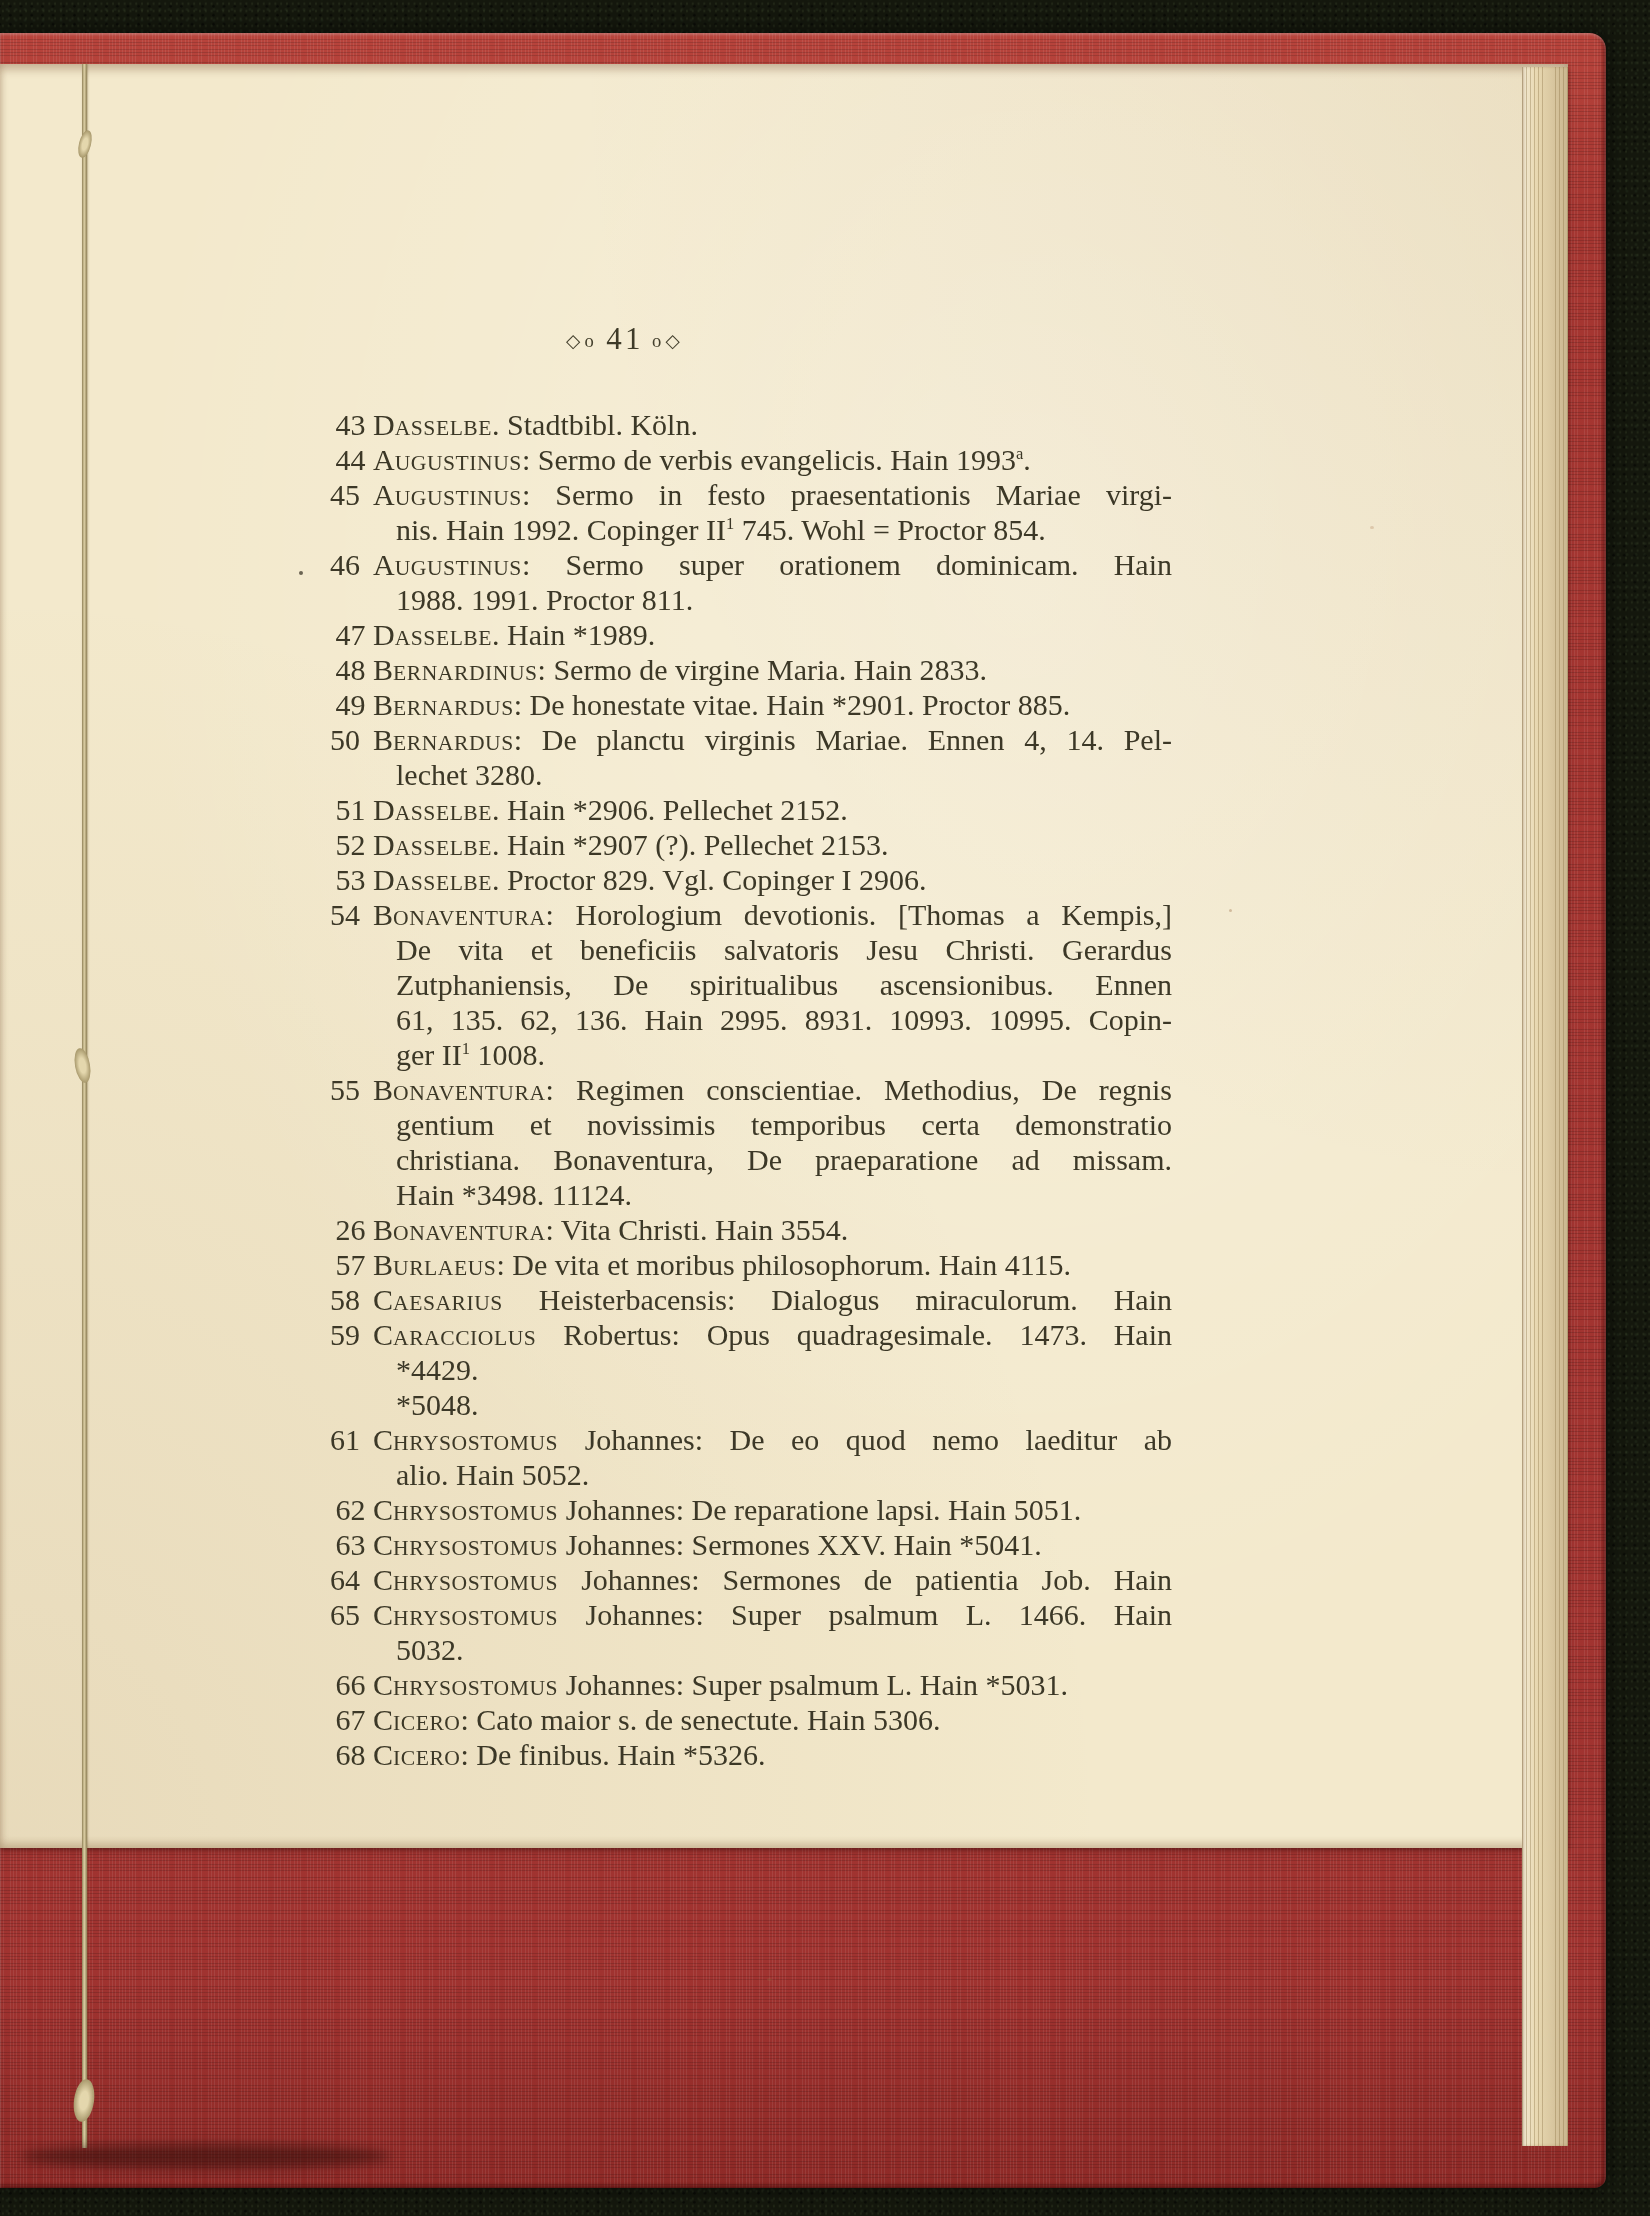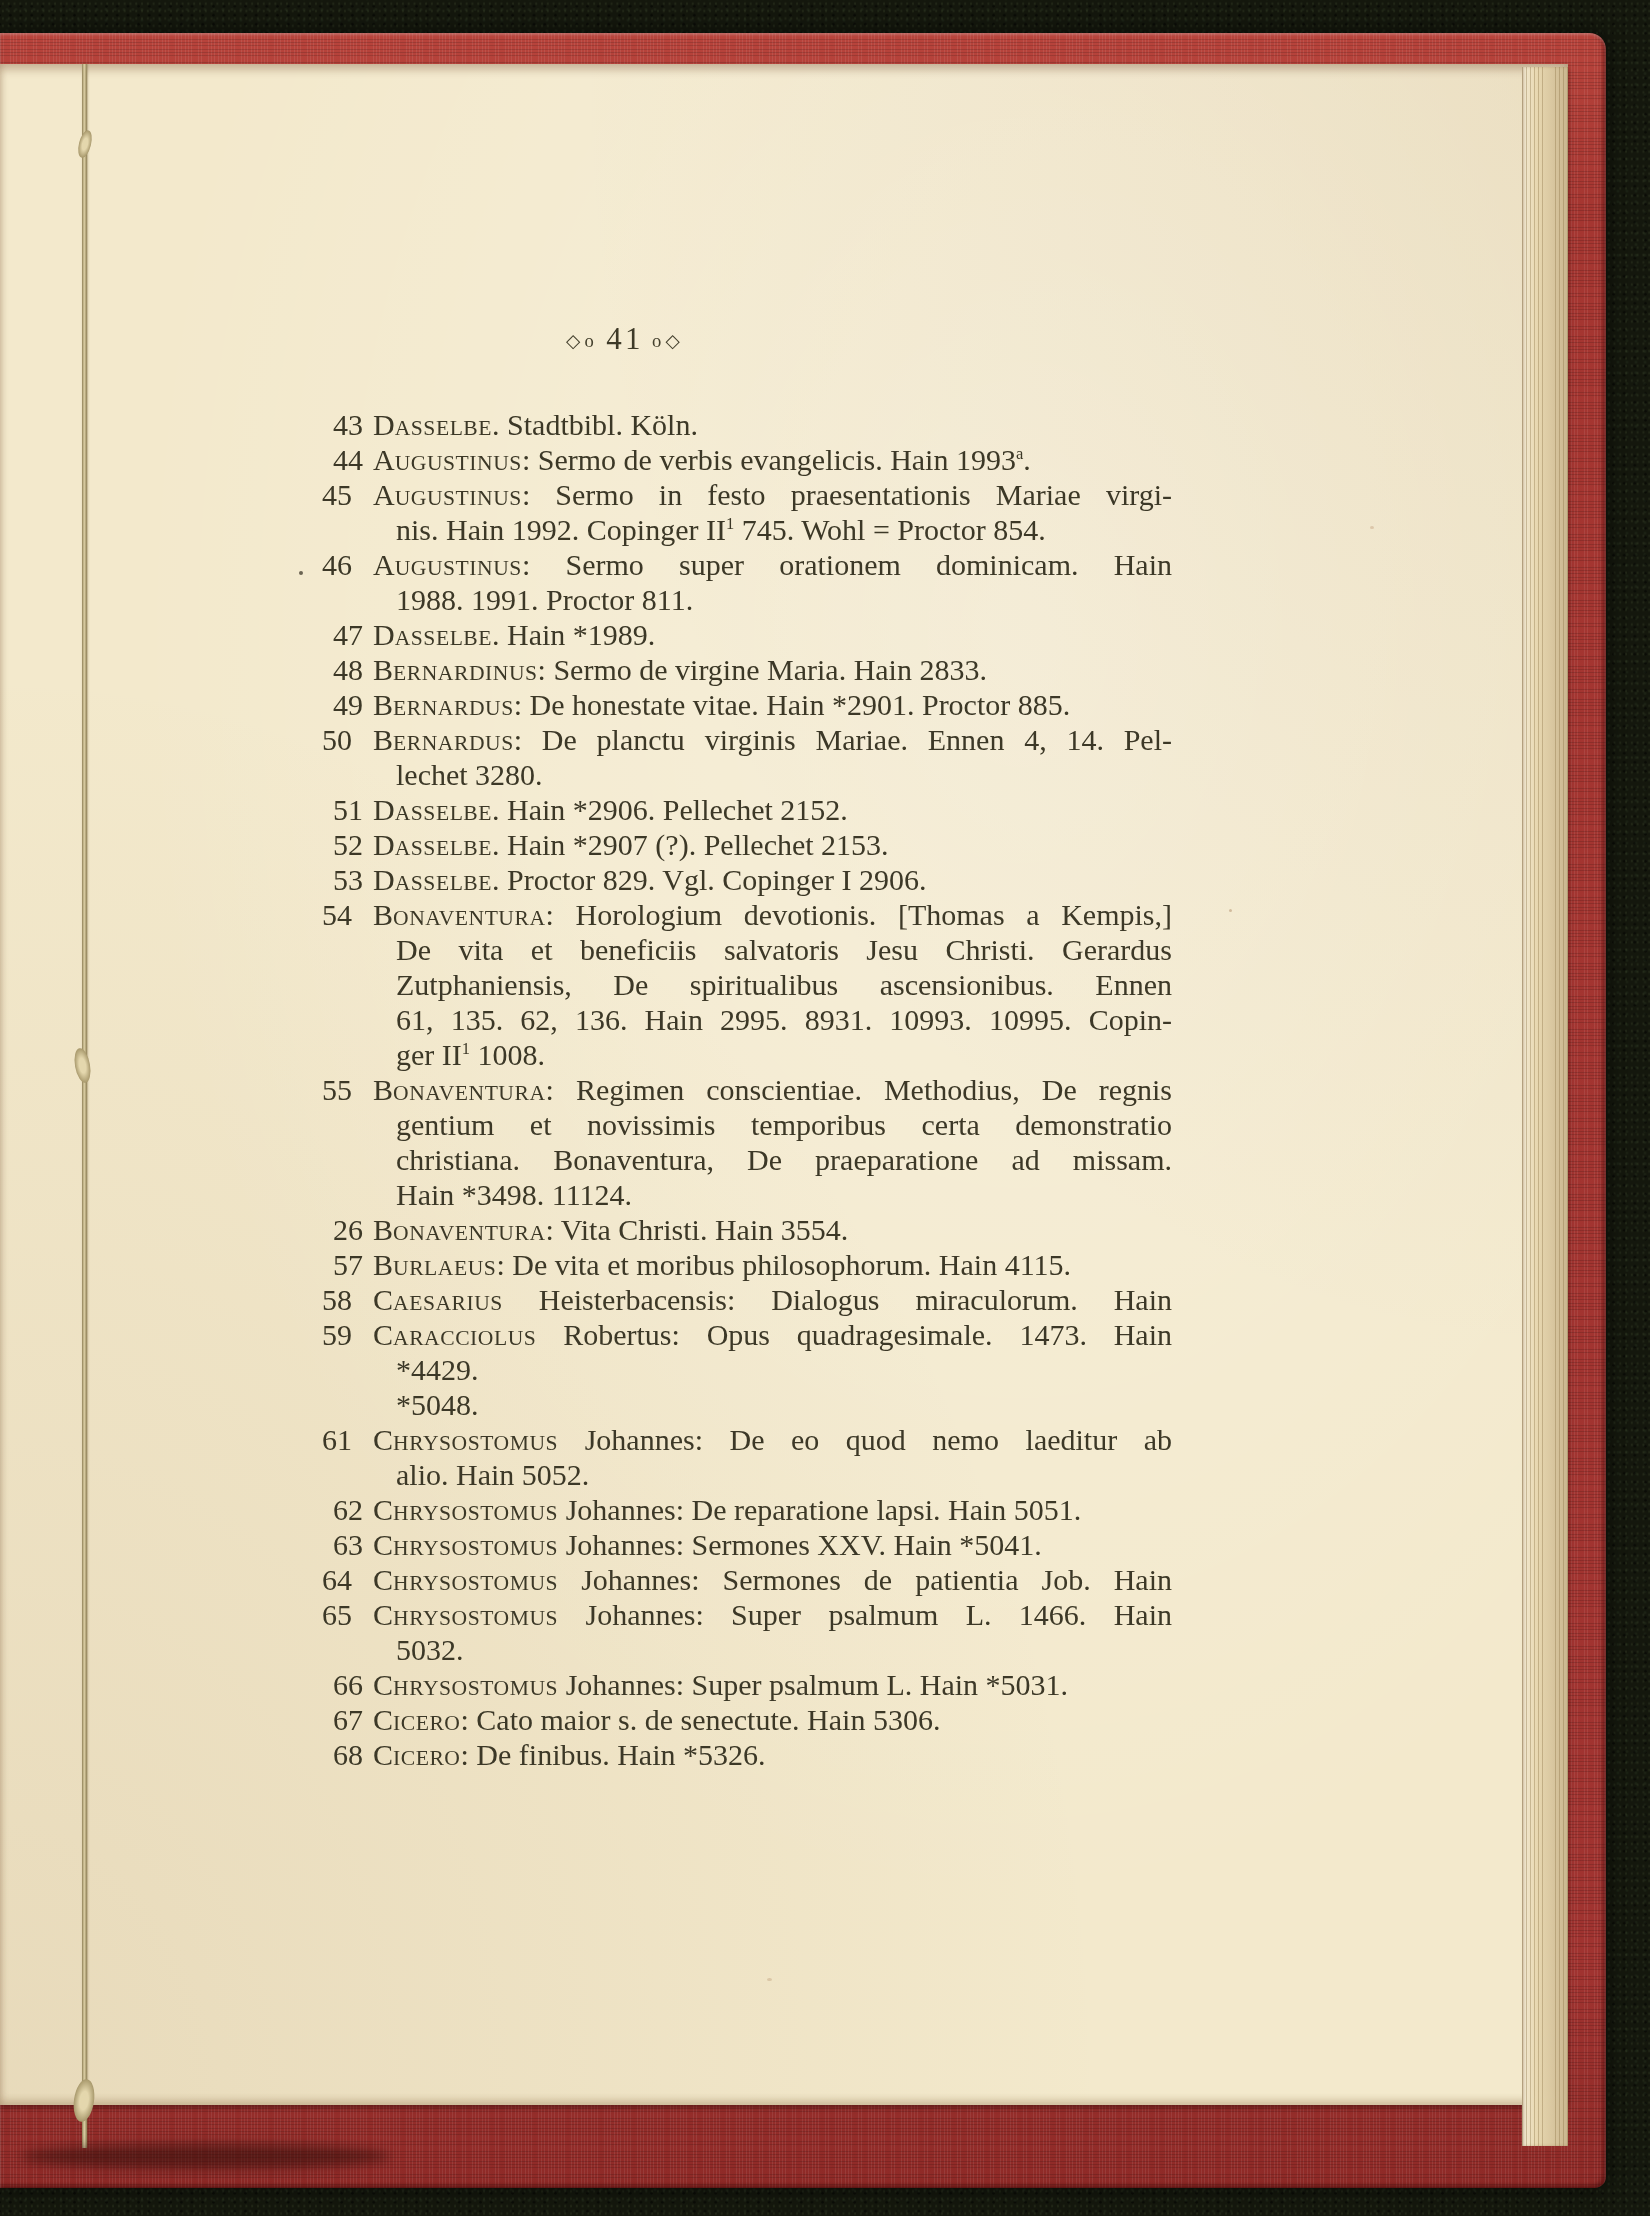--- a/index.html
+++ b/index.html
@@ -20,21 +20,21 @@
     border-top-right-radius:16.5px;border-bottom-right-radius:11.6px;
     background-color:#a53631;
     background-image:
       repeating-linear-gradient(0deg, rgba(0,0,0,.14) 0 0.8px, transparent 0.8px 3.3px),
       repeating-linear-gradient(90deg, rgba(255,255,255,.08) 0 0.8px, transparent 0.8px 3.3px),
       linear-gradient(180deg,#b8443c 0%,#a53631 8%,#a03330 90%,#8e2a27 100%);
     box-shadow:0 0 18px rgba(0,0,0,.6), inset 0 1.7px 2.5px rgba(255,255,255,.25), inset -2.5px -2.5px 5px rgba(60,5,5,.6);
   }
   
   #page{
-    position:absolute;left:0;top:64px;width:1568px;height:2041px;
+    position:absolute;left:0;top:64px;width:1568px;height:1784px;
     background-color:#f3e9cc;
     background-image:
       radial-gradient(ellipse at 65% 28%, rgba(255,255,255,.28), transparent 62%),
       radial-gradient(ellipse at 0% 100%, rgba(150,110,60,.12), transparent 50%),
       radial-gradient(ellipse at 100% 0%, rgba(150,110,60,.10), transparent 45%);
     box-shadow:
       inset 0 5.8px 8.3px rgba(105,60,35,.28),
       inset 0 -5px 7.4px rgba(120,80,40,.22),
       inset -8.3px 0 13.2px rgba(130,90,45,.10),
       0 2.5px 5px rgba(40,5,5,.5);
@@ -71,21 +71,21 @@
   #header .orn{font-size:0.60em;letter-spacing:4.1px;vertical-align:2.5px;color:#45412e;}
   #header .pgnum{letter-spacing:3.3px;padding:0 8.3px;}
   
   #lines{
     position:absolute;left:322px;top:343px;width:850px;
     color:#3c3827;font-size:30px;line-height:35px;
   }
   .line{position:relative;padding-left:51px;height:35px;white-space:normal;}
   .line.cont{padding-left:74px;}
   .line.j{text-align:justify;text-align-last:justify;}
-  .num{position:absolute;left:0;top:0;width:41px;text-align:right;}
+  .num{position:absolute;left:8px;top:0;width:41px;text-align:center;}
   .scr{font-size:0.72em;letter-spacing:0.025em;}
   sup.sup{font-size:0.55em;line-height:0;vertical-align:super;}
   .speck{position:absolute;border-radius:50%;}
   .s1{left:299px;top:507px;width:4.1px;height:4.1px;background:rgba(60,55,40,.75);}
   .s2{left:1229px;top:845px;width:3.3px;height:3.3px;background:rgba(150,100,60,.35);}
   .s3{left:767px;top:1914px;width:5px;height:3.3px;background:rgba(160,110,70,.25);}
   .s4{left:1370px;top:462px;width:4.1px;height:3.3px;background:rgba(170,120,80,.28);}
 </style>
 </head>
 <body>

